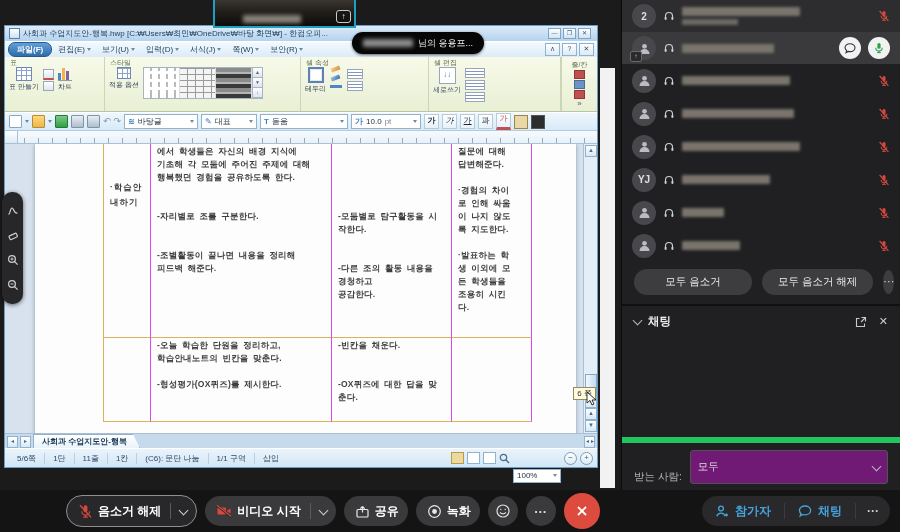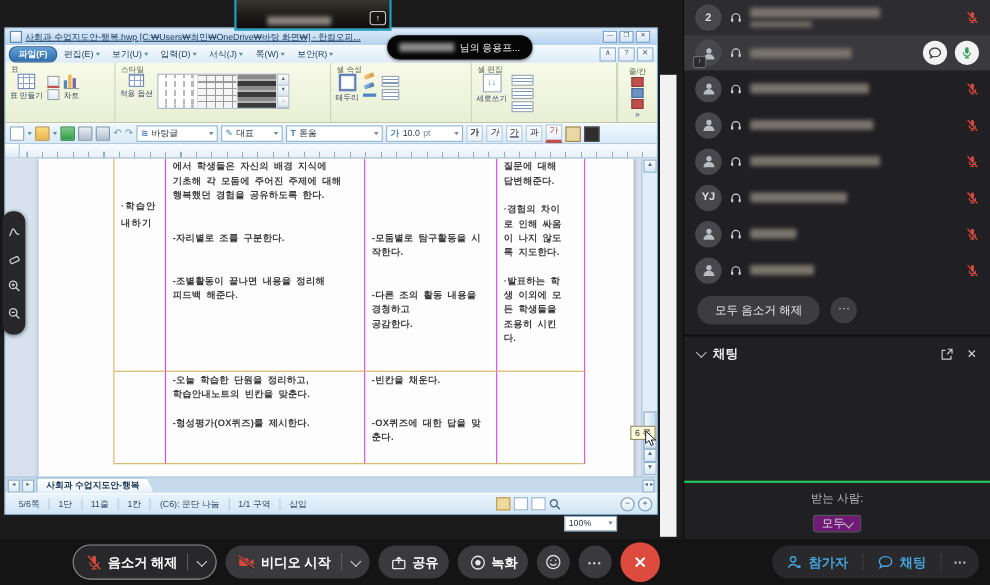--- a/index.html
+++ b/index.html
@@ -17,21 +17,21 @@
   .notify{position:absolute;left:352px;top:32px;height:22px;background:#060606;border-radius:11px;display:flex;align-items:center;gap:5px;padding:0 11px;color:#f0f0f0;font-size:9px;white-space:nowrap;z-index:30;box-shadow:0 1px 3px rgba(0,0,0,.6);}
   .nblur{width:50px;height:8px;background:#8d8d8d;filter:blur(2px);}
   
   .annot{position:absolute;left:2px;top:192px;width:21px;height:112px;background:#27272a;border-radius:10px;display:flex;flex-direction:column;align-items:center;justify-content:space-evenly;z-index:25;box-shadow:0 1px 4px rgba(0,0,0,.6);}
   
   .wstrip{position:absolute;left:600px;top:68px;width:15px;height:420px;background:#f2f2f2;}
   
   .hwp{position:absolute;left:4px;top:25px;width:594px;height:443px;background:#e7f0f9;border:1px solid #6f9cc2;box-sizing:border-box;display:flex;flex-direction:column;}
   .htitle{height:15px;background:linear-gradient(#ddebf9,#b4d3ee);display:flex;align-items:center;gap:3px;padding:0 4px;font-size:8px;color:#1d3c5e;white-space:nowrap;overflow:hidden;}
   .hicon{width:9px;height:9px;background:linear-gradient(#fff,#cfe0f2);border:1px solid #5b84ab;flex:none;}
-  .htext{overflow:hidden;text-overflow:ellipsis;flex:1;text-decoration:underline;}
+  .htext{overflow:hidden;text-overflow:ellipsis;flex:1;}
   .wbtns{display:flex;gap:2px;flex:none;margin-right:2px;}
   .wbtn{width:11px;height:9px;border:1px solid #7fa4c6;background:linear-gradient(#fefefe,#d3e4f3);font-size:6px;line-height:8px;text-align:center;color:#35597c;}
   .hmenu{height:15px;background:linear-gradient(#f4fafe,#dcebf8);border-top:1px solid #fff;display:flex;align-items:center;gap:1px;padding:0 3px;font-size:8px;color:#1a3b5c;}
   .mitem{padding:0 5px;display:flex;align-items:center;gap:2px;}
   .mfile{background:linear-gradient(#63a0d8,#2e6cab);color:#fff;border-radius:7px;padding:1px 8px;border:1px solid #245a91;font-weight:bold;}
   .mtri{width:0;height:0;border-left:2.5px solid transparent;border-right:2.5px solid transparent;border-top:3px solid #6c8aa6;}
   .hmenu-r{margin-left:auto;display:flex;gap:2px;}
   .hmbtn{width:13px;height:11px;border:1px solid #8fb2cf;background:linear-gradient(#fff,#ddeaf5);font-size:7px;line-height:10px;text-align:center;color:#35597c;}
   
   .ribbon{height:54px;background:linear-gradient(#f7fae9,#e9efd4);border-bottom:1px solid #b7c5a3;display:flex;font-size:7px;color:#5b6a45;}
@@ -122,21 +122,21 @@
   .rowend{margin-left:auto;display:flex;align-items:center;gap:7px;}
   .wcirc{width:22px;height:22px;border-radius:50%;background:#f2f2f2;display:flex;align-items:center;justify-content:center;}
   .pbtns{display:flex;align-items:center;gap:10px;padding:7px 12px 9px 12px;}
   .pbtn{background:#3d3d40;color:#ececec;font-size:10.5px;border-radius:14px;padding:6px 16px;white-space:nowrap;}
   .pmore{width:24px;height:24px;border-radius:50%;background:#3d3d40;color:#ddd;text-align:center;line-height:22px;font-size:11px;}
   .cdivider{height:2px;background:#101012;}
   .chead{display:flex;align-items:center;gap:7px;padding:8px 12px;color:#ececec;font-size:11.5px;font-weight:bold;}
   .chev-s{width:6px;height:6px;border-right:1.4px solid #b9b9b9;border-bottom:1.4px solid #b9b9b9;transform:rotate(45deg);margin-top:-3px;}
   .chead-r{margin-left:auto;display:flex;align-items:center;gap:12px;color:#cfcfcf;font-size:11px;}
   .cbody{height:100px;}
-  .torow{display:flex;align-items:center;gap:8px;padding:7px 12px;border-top:2px solid #22c55e;font-size:10.5px;color:#b5b5b5;flex-direction:column;}
+  .torow{display:flex;align-items:flex-end;gap:8px;padding:7px 12px;border-top:6px solid #22c55e;font-size:10.5px;color:#b5b5b5;}
   .tosel{flex:1;height:34px;background:#701a75;border:1px solid #525255;border-radius:3px;display:flex;align-items:center;padding:0 7px;color:#dedede;box-sizing:border-box;font-family:Liberation Mono, monospace;}
   .tosel .chev-s{margin-left:auto;margin-top:-2px;}
   .cinput{padding:6px 12px;color:#8f8f8f;font-size:11px;}
   
   .tbtn{height:30px;border-radius:16px;background:#3a3a3d;display:flex;align-items:center;color:#fff;font-size:12px;font-weight:bold;}
   .tbtn .lab{padding:0 9px 0 5px;}
   .tbtn .ic{margin-left:11px;display:flex;}
   .tbtn.outlined{background:#28282a;border:1px solid #8f8f8f;}
   .tsep{width:1px;height:16px;background:#5a5a5d;}
   .tchev{padding:0 9px;display:flex;}
@@ -640,20 +640,21 @@
             <rect x="4.5" y="1" width="3" height="5.5" rx="1.5" fill="#d5493e"></rect>
             <path d="M3 5.8a3 3 0 0 0 6 0" fill="none" stroke="#d5493e"></path>
             <line x1="6" y1="8.8" x2="6" y2="10.2" stroke="#d5493e"></line>
             <line x1="4.2" y1="10.4" x2="7.8" y2="10.4" stroke="#d5493e"></line>
             <line x1="1.6" y1="1" x2="10.4" y2="10.8" stroke="#d5493e" stroke-width="1.2"></line>
           </svg>
         </span>
     </div>
 
     <div class="pbtns">
+      <span class="pbtn" style="min-width:86px;text-align:center">모두 음소거</span>
       <span class="pbtn">모두 음소거 해제</span>
       <span class="pmore">···</span>
     </div>
 
     <div class="cdivider"></div>
 
     <div class="chead">
       <span class="chev-s"></span>
       <span>채팅</span>
       <span class="chead-r">

